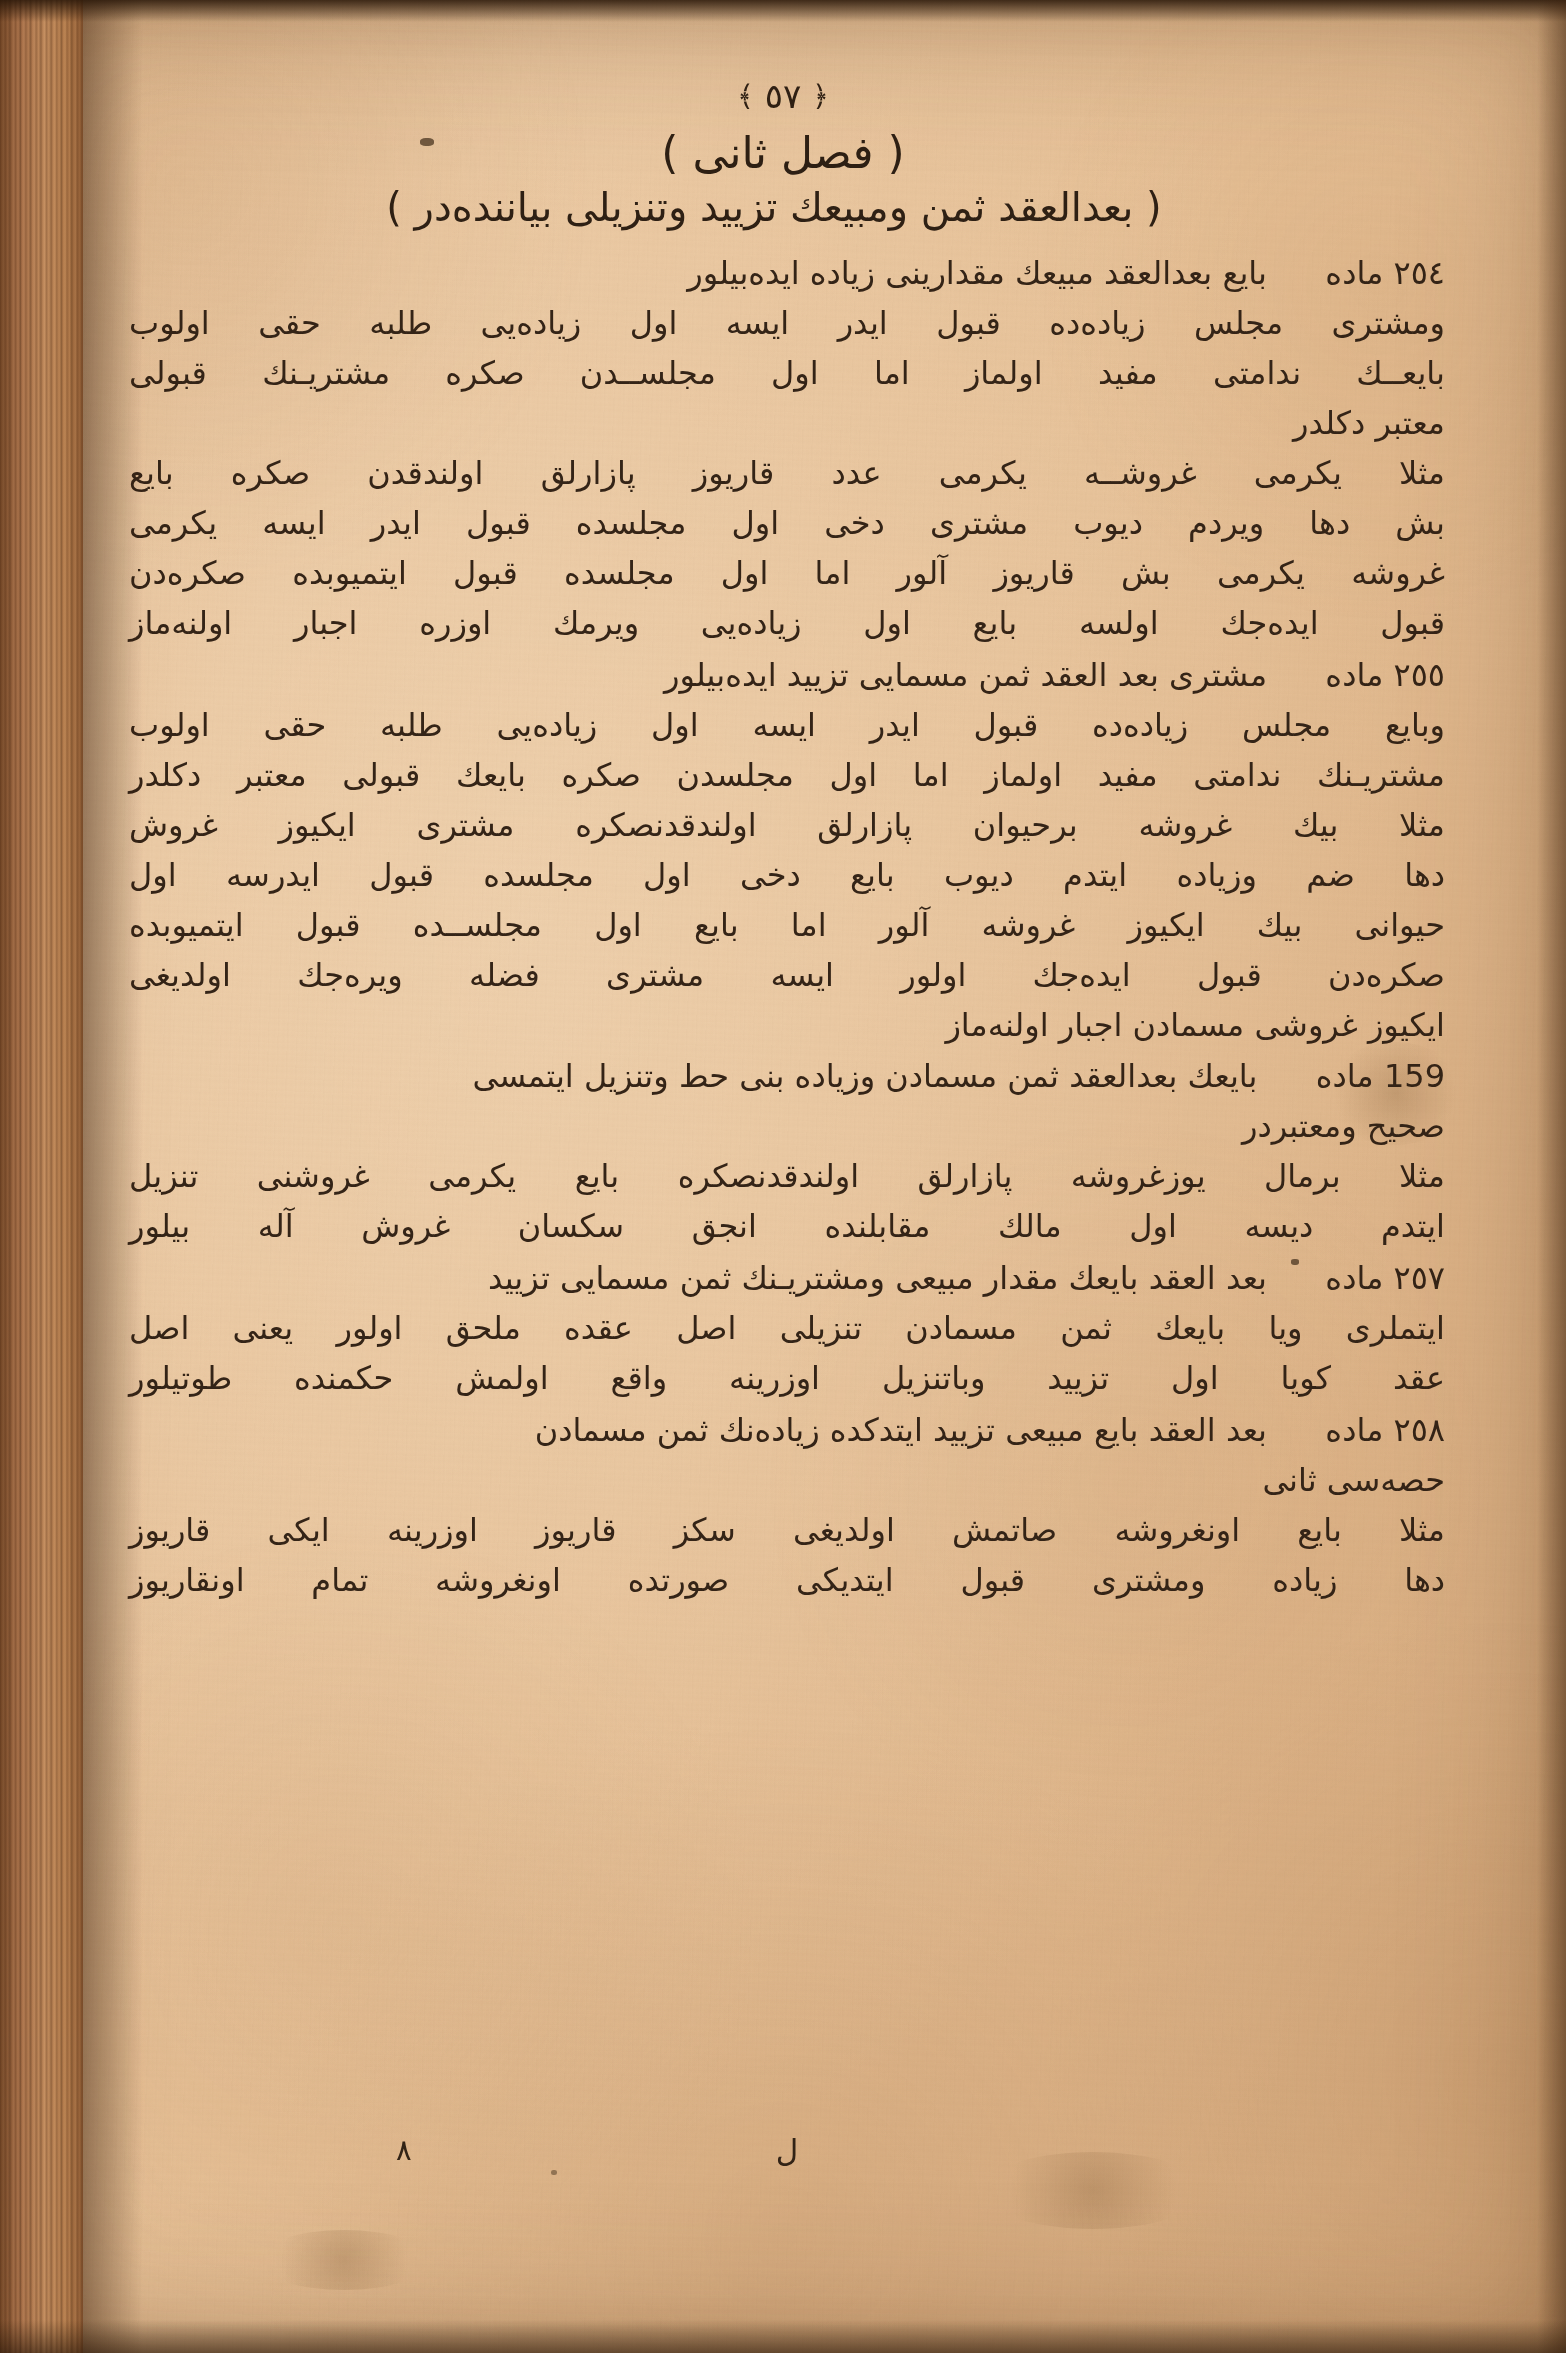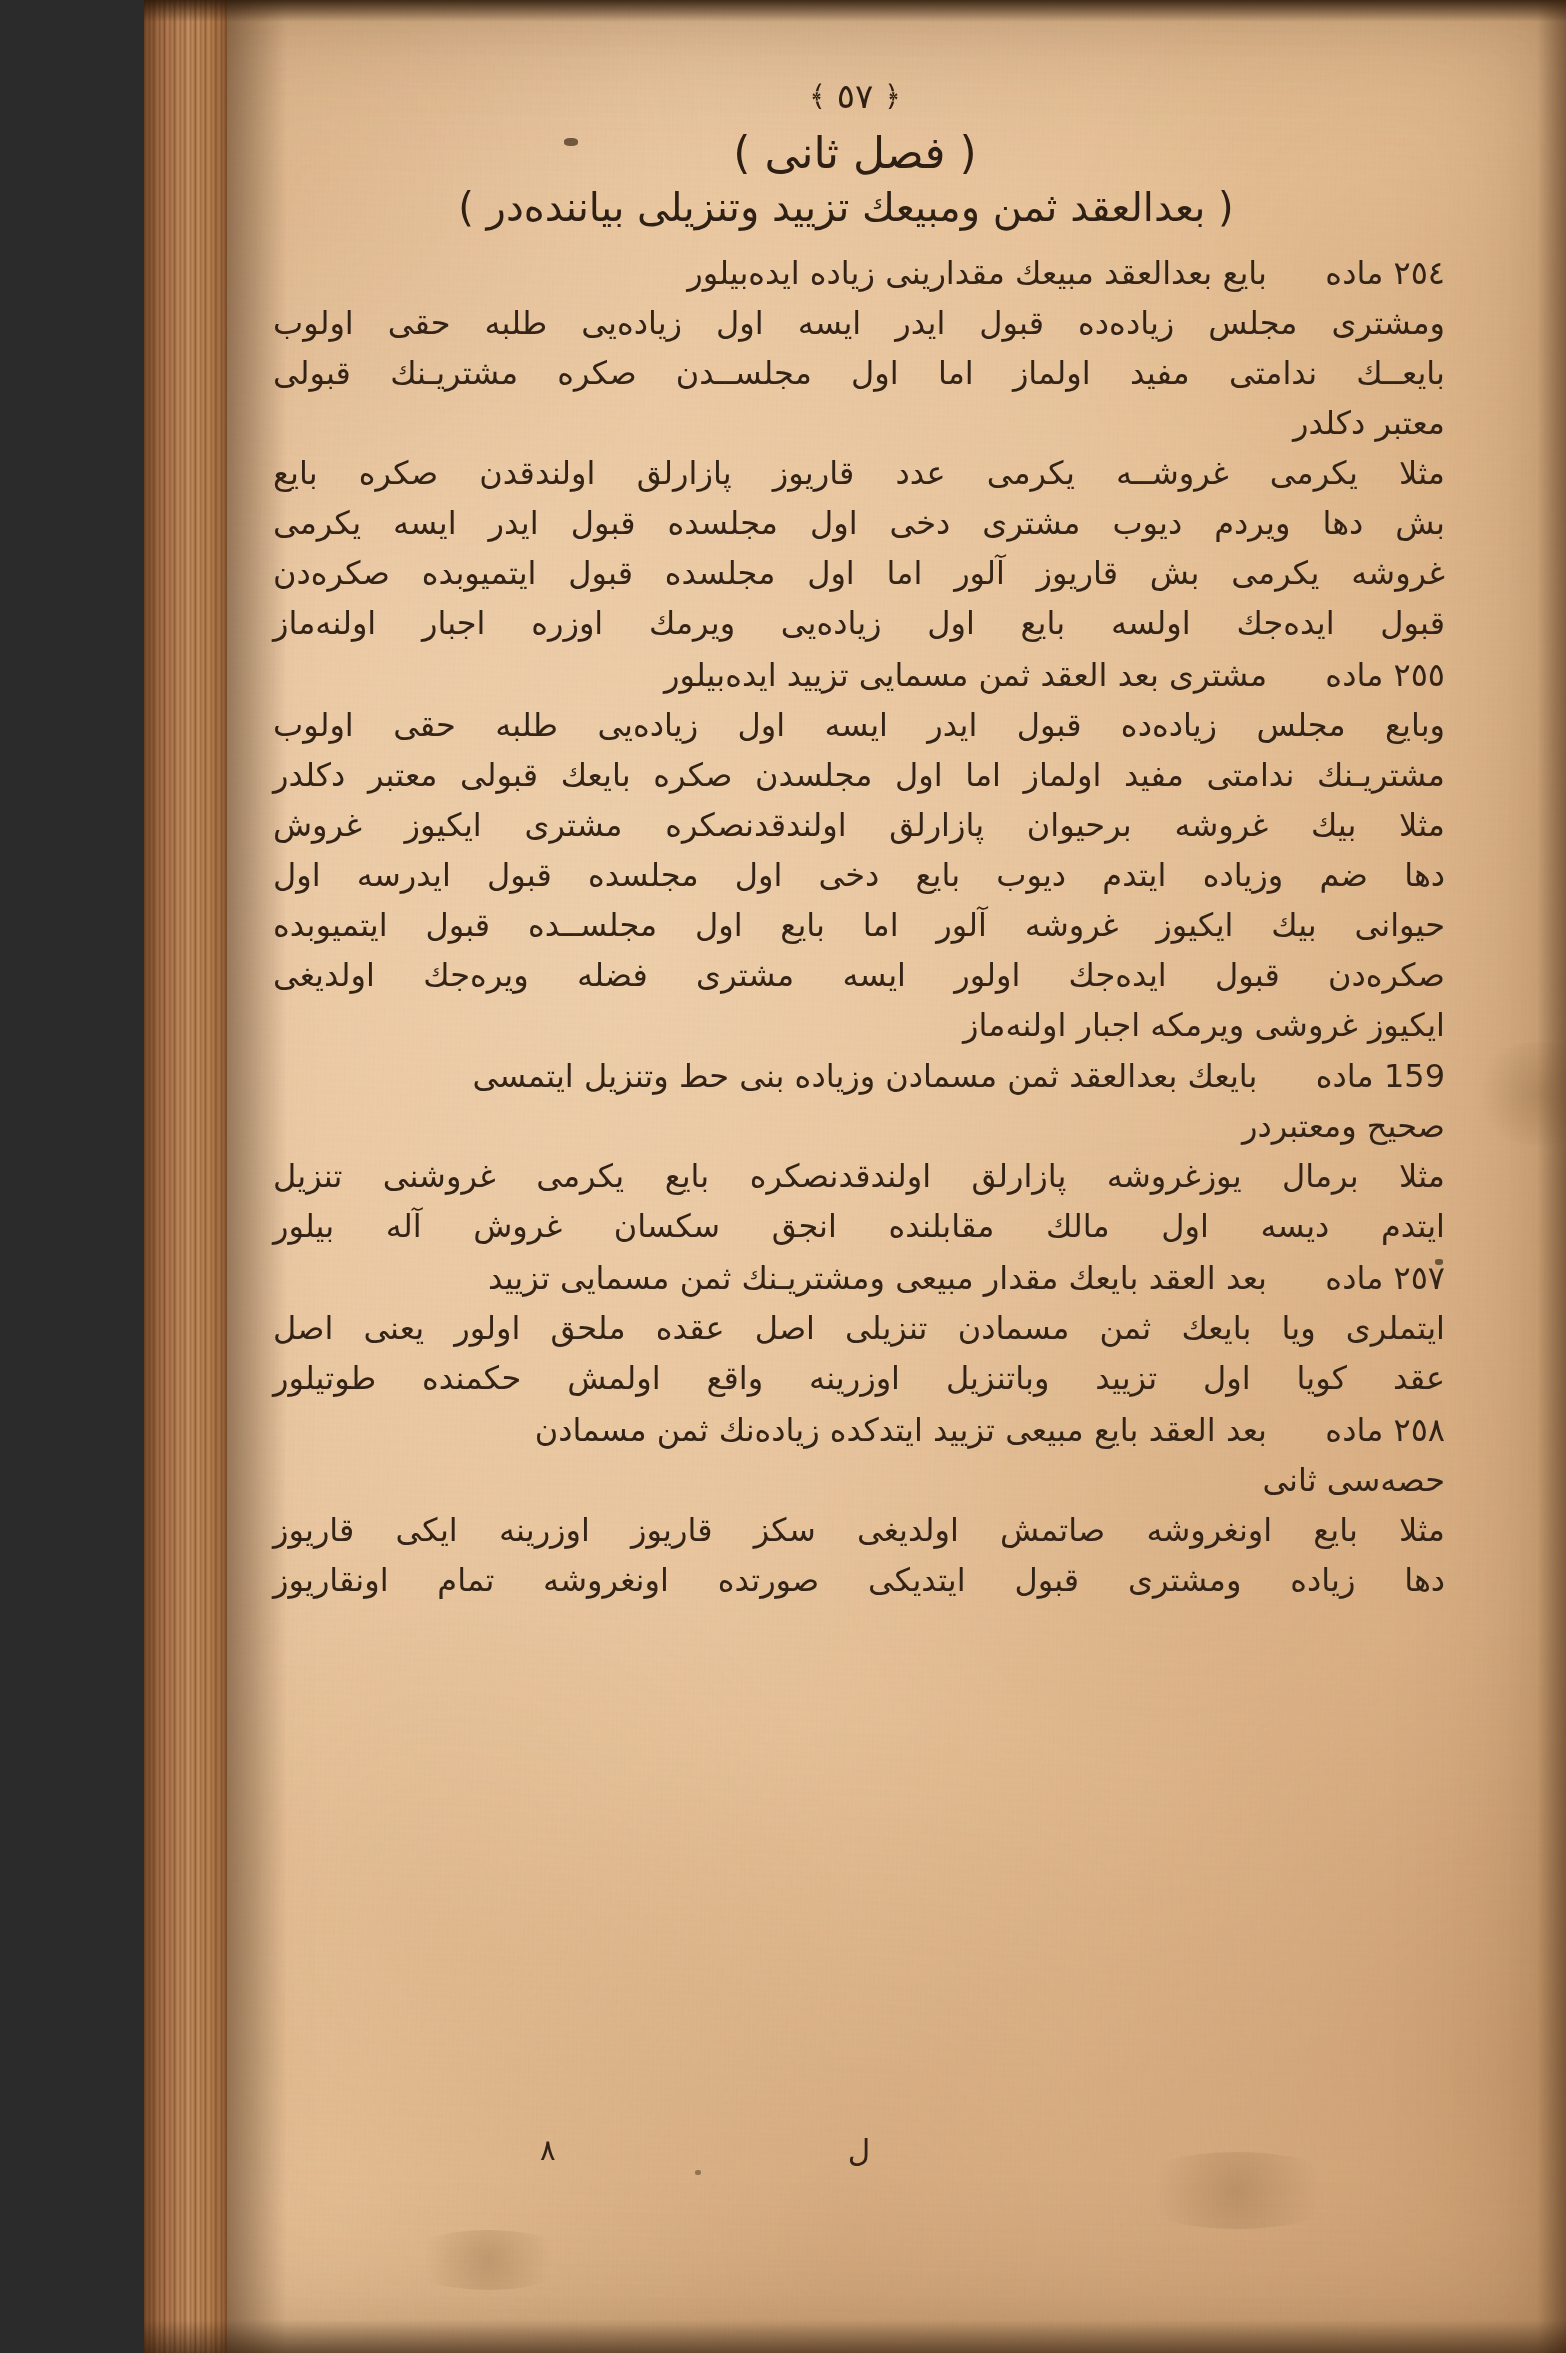--- a/index.html
+++ b/index.html
@@ -4,21 +4,21 @@
 <title>Scanned Page</title>
 <style>
   html, body {
     margin: 0;
     padding: 0;
     background: #2b2b2b;
   }
 
   .scan {
     position: relative;
-    width: 1422px;
+    width: 1566px;
     height: 2354px;
     overflow: hidden;
     background: #bef264;
     font-family: "DejaVu Sans", sans-serif;
   }
 
   
   .book-edge {
     position: absolute;
     top: 0;
@@ -296,21 +296,21 @@
           <span>ماده</span>
           <span class="gap"></span>
           <span>مشتری بعد العقد ثمن مسمایی تزیید ایده‌بیلور</span>
         </span>
         <span class="line j">وبایع مجلس زیاده‌ده قبول ایدر ایسه اول زیاده‌یی طلبه حقی اولوب</span>
         <span class="line j">مشتریـنك ندامتی مفید اولماز اما اول مجلسدن صكره بایعك قبولی معتبر دكلدر</span>
         <span class="line j">مثلا بیك غروشه برحیوان پازارلق اولندقدنصكره مشتری ایکیوز غروش</span>
         <span class="line j">دها ضم وزیاده ایتدم دیوب بایع دخی اول مجلسده قبول ایدرسه اول</span>
         <span class="line j">حیوانی بیك ایکیوز غروشه آلور اما بایع اول مجلســده قبول ایتمیوبده</span>
         <span class="line j">صكره‌دن قبول ایده‌جك اولور ایسه مشتری فضله ویره‌جك اولدیغی</span>
-        <span class="line start">ایکیوز غروشی ویرمكه اجبار اولنه‌ماز</span>
+        <span class="line start">ایکیوز غروشی مسمادن اجبار اولنه‌ماز</span>
       </div>
 
       <div class="para">
         <span class="line start">
           <span class="artnum">159</span>
           <span>ماده</span>
           <span class="gap"></span>
           <span>بایعك بعدالعقد ثمن مسمادن وزیاده بنی حط وتنزیل ایتمسی</span>
         </span>
         <span class="line start">صحیح ومعتبردر</span>

